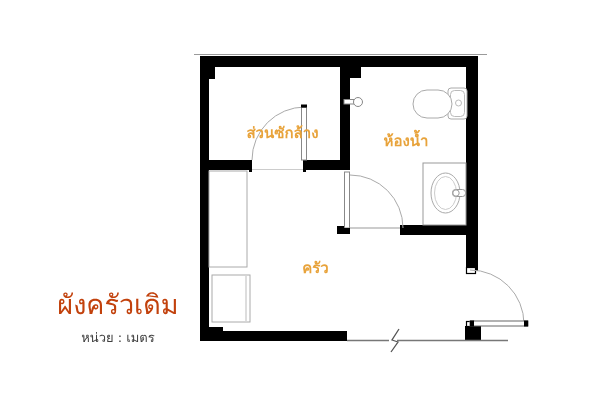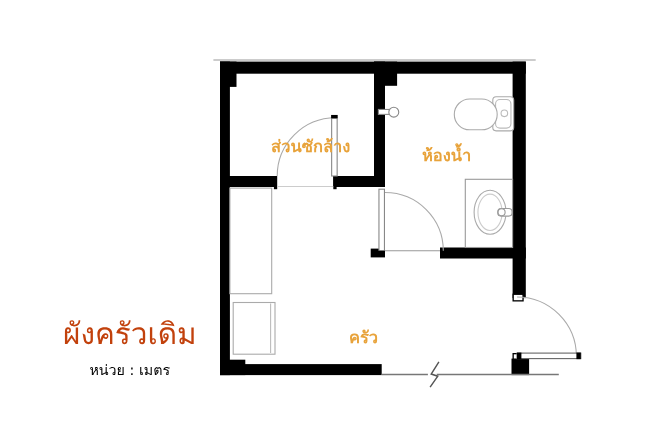--- a/index.html
+++ b/index.html
@@ -11,25 +11,25 @@
   .room-label{
     position:absolute;text-align:center;font-weight:bold;font-size:15px;
     color:#e8a33b;line-height:20px;pointer-events:none;
   }
   .plan-title{
     position:absolute;left:25px;top:289px;width:186px;text-align:center;
     font-size:27px;color:#c2410c;line-height:32px;
   }
   .plan-unit{
     position:absolute;left:25px;top:330px;width:186px;text-align:center;
-    font-size:13px;color:#000000;line-height:16px;
+    font-size:13px;color:#404040;line-height:16px;
   }
   .lbl-laundry{left:210px;top:76px;width:145px;margin-top:47px;}
   .lbl-bathroom{left:346px;top:131px;width:120px;}
-  .lbl-kitchen{left:288px;top:258px;width:85px;margin-top:39px;}
+  .lbl-kitchen{left:273px;top:258px;width:85px;}
 </style>
 </head>
 <body>
 
 <div class="canvas">
 
   <svg width="600" height="400" viewBox="0 0 600 400">
 
     <line x1="194" y1="54.5" x2="487" y2="54.5" stroke="#9a9a9a" stroke-width="1"></line>
 

